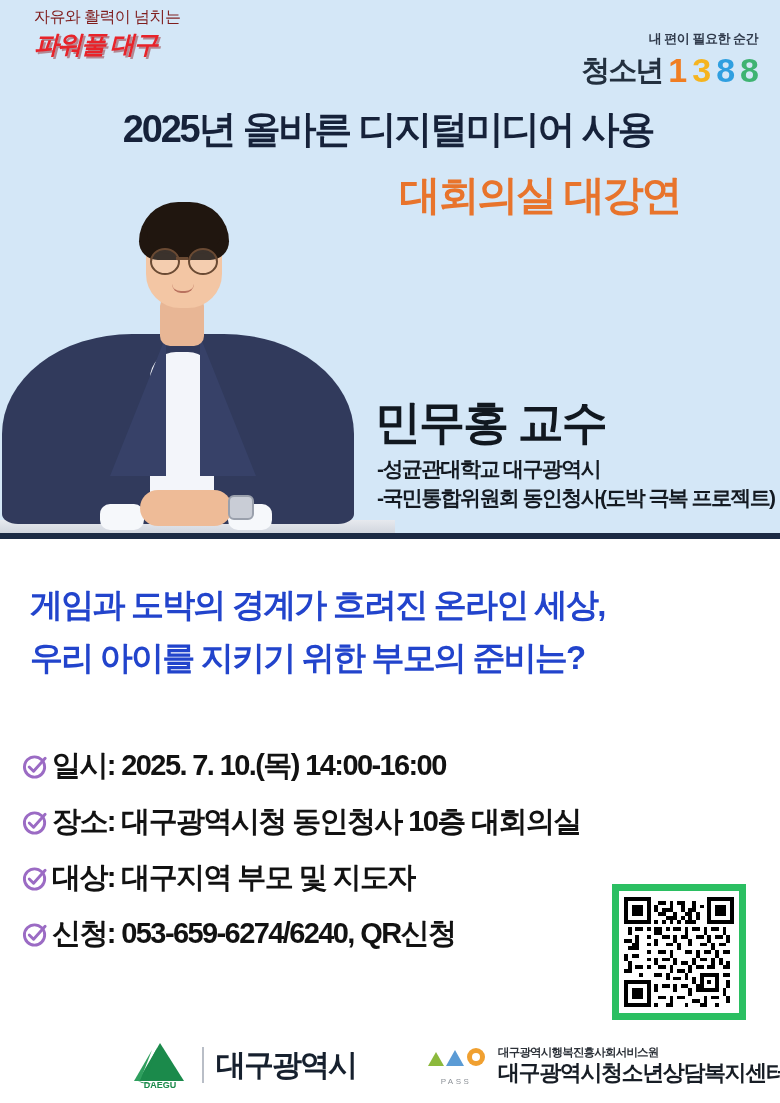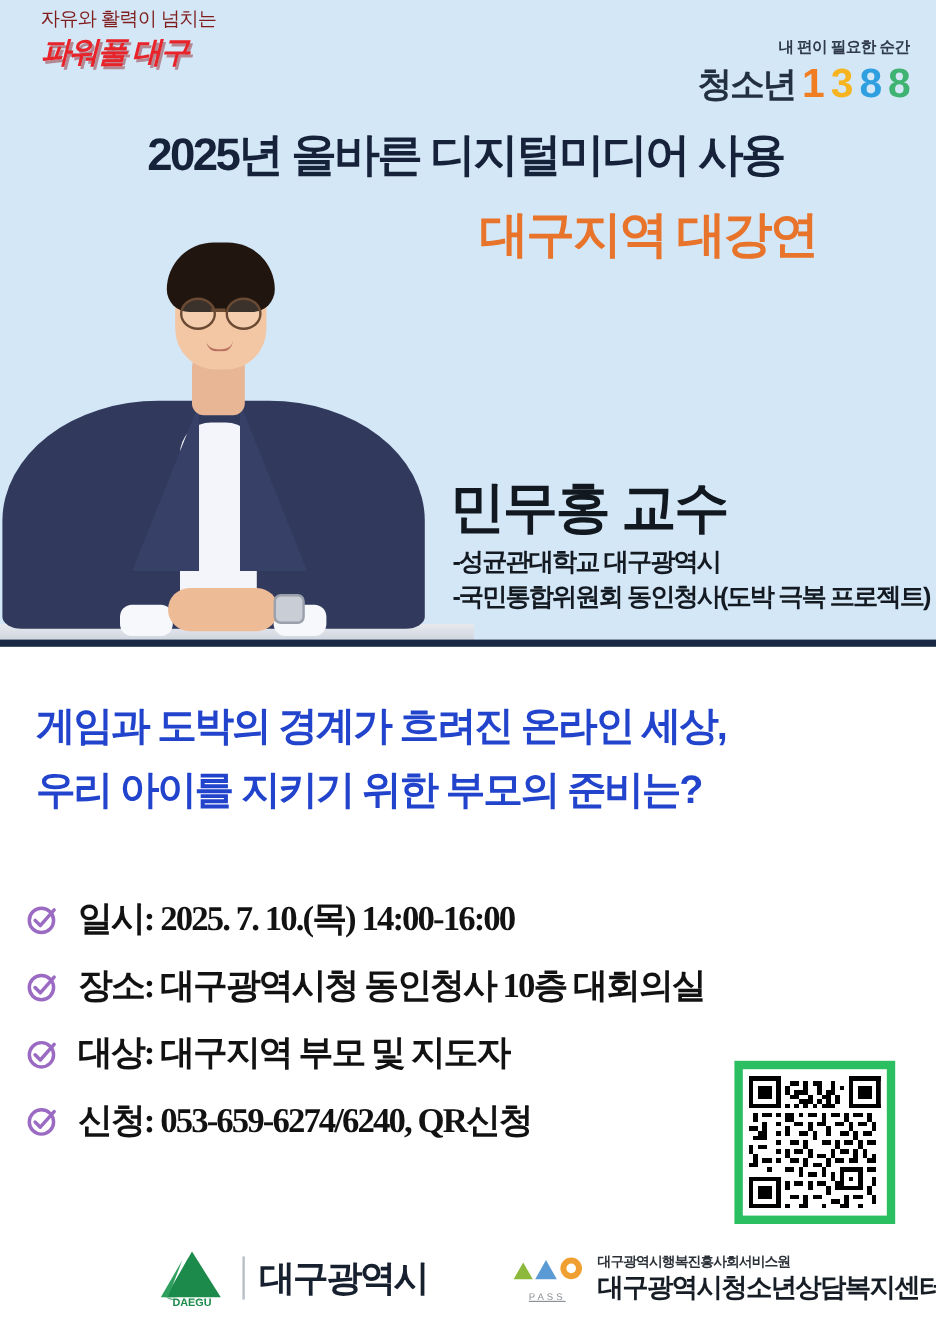--- a/index.html
+++ b/index.html
@@ -278,23 +278,22 @@
 
   
   .details {
     position: absolute;
     left: 22px; top: 738px;
     width: 600px;
   }
   .detail-row {
     display: flex;
     align-items: center;
-    gap: 16px;
+    gap: 3px;
     height: 56px;
-    font-family: Liberation Serif, serif;
   }
   .check-icon {
     flex: 0 0 auto;
     width: 27px; height: 27px;
     position: relative;
   }
   .check-icon svg { display: block; }
   .detail-text {
     font-size: 29px;
     font-weight: bold;
@@ -355,21 +354,20 @@
   .pass-mark {
     width: 64px;
     text-align: center;
   }
   .pass-mark svg { display: block; }
   .pass-word {
     font-size: 8px;
     color: #8d9298;
     letter-spacing: 2.5px;
     margin-top: 1px;
-    text-decoration: underline;
   }
   .pass-texts { line-height: 1.18; }
   .pass-sub {
     font-size: 11.5px;
     font-weight: bold;
     color: #2c3138;
     letter-spacing: -0.8px;
     white-space: nowrap;
   }
   .pass-main {
@@ -397,21 +395,21 @@
       <div class="ys-row">
         <span class="ys-word">청소년</span>
         <span class="ys-num ys-n1">1</span>
         <span class="ys-num ys-n2">3</span>
         <span class="ys-num ys-n3">8</span>
         <span class="ys-num ys-n4">8</span>
       </div>
     </div>
 
     <div class="title-1">2025년 올바른 디지털미디어 사용</div>
-    <div class="title-2">대구지역 대강연</div>
+    <div class="title-2">대회의실 대강연</div>
 
     <div class="photo">
       <div class="ph-desk"></div>
       <div class="ph-body"></div>
       <div class="ph-shirt"></div>
       <div class="ph-lapel-l"></div>
       <div class="ph-lapel-r"></div>
       <div class="ph-neck"></div>
       <div class="ph-head"></div>
       <div class="ph-hair"></div>

